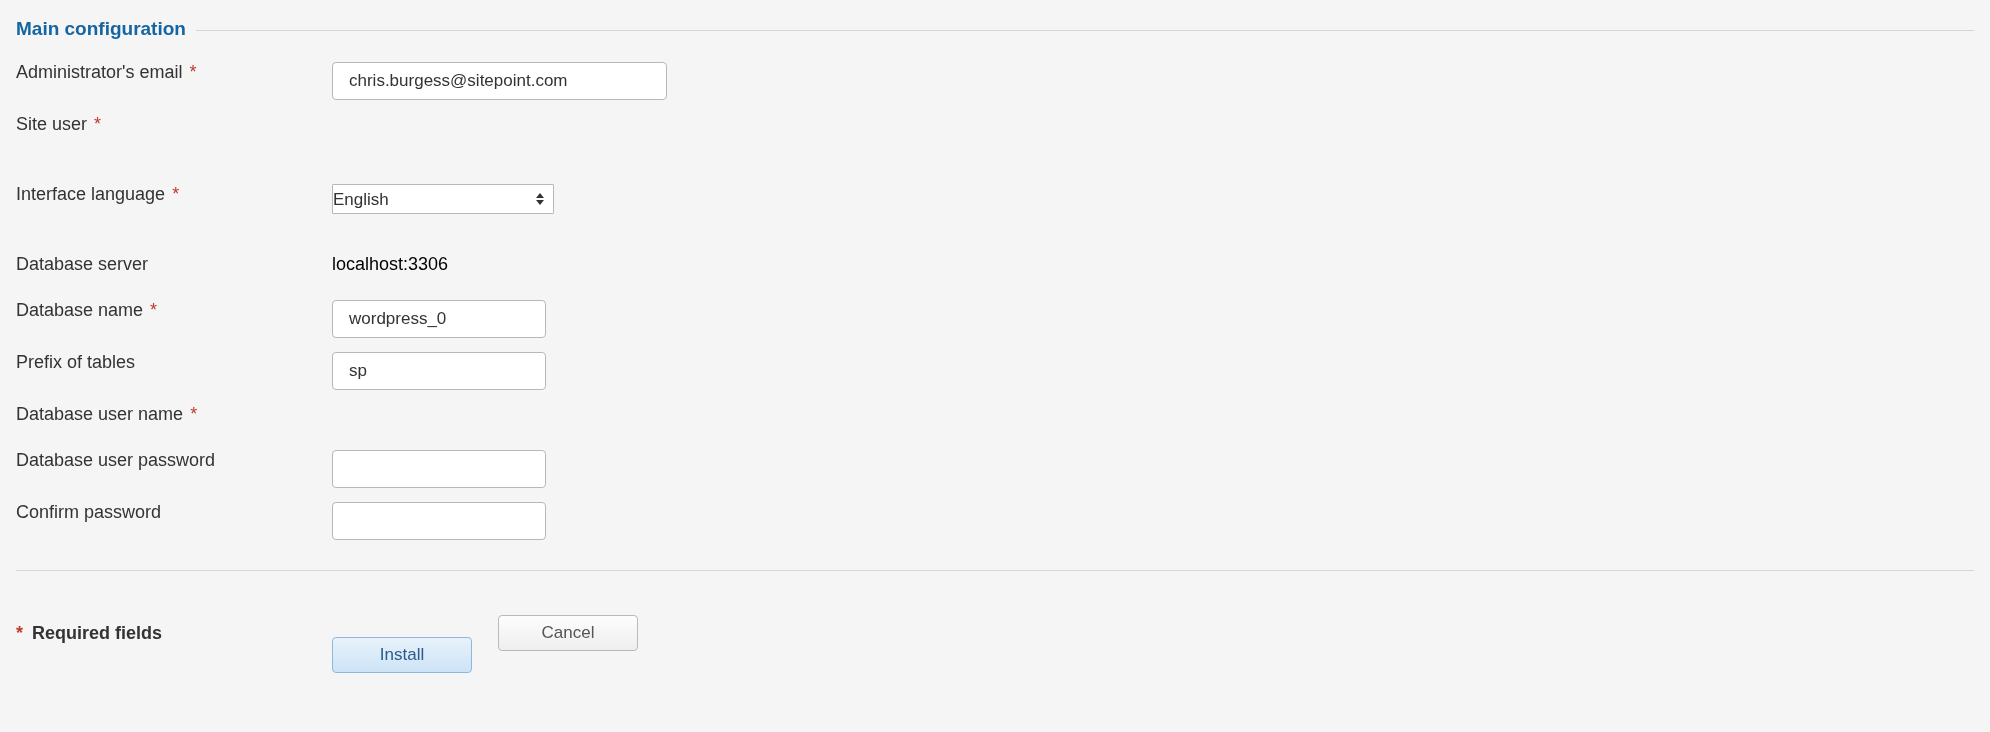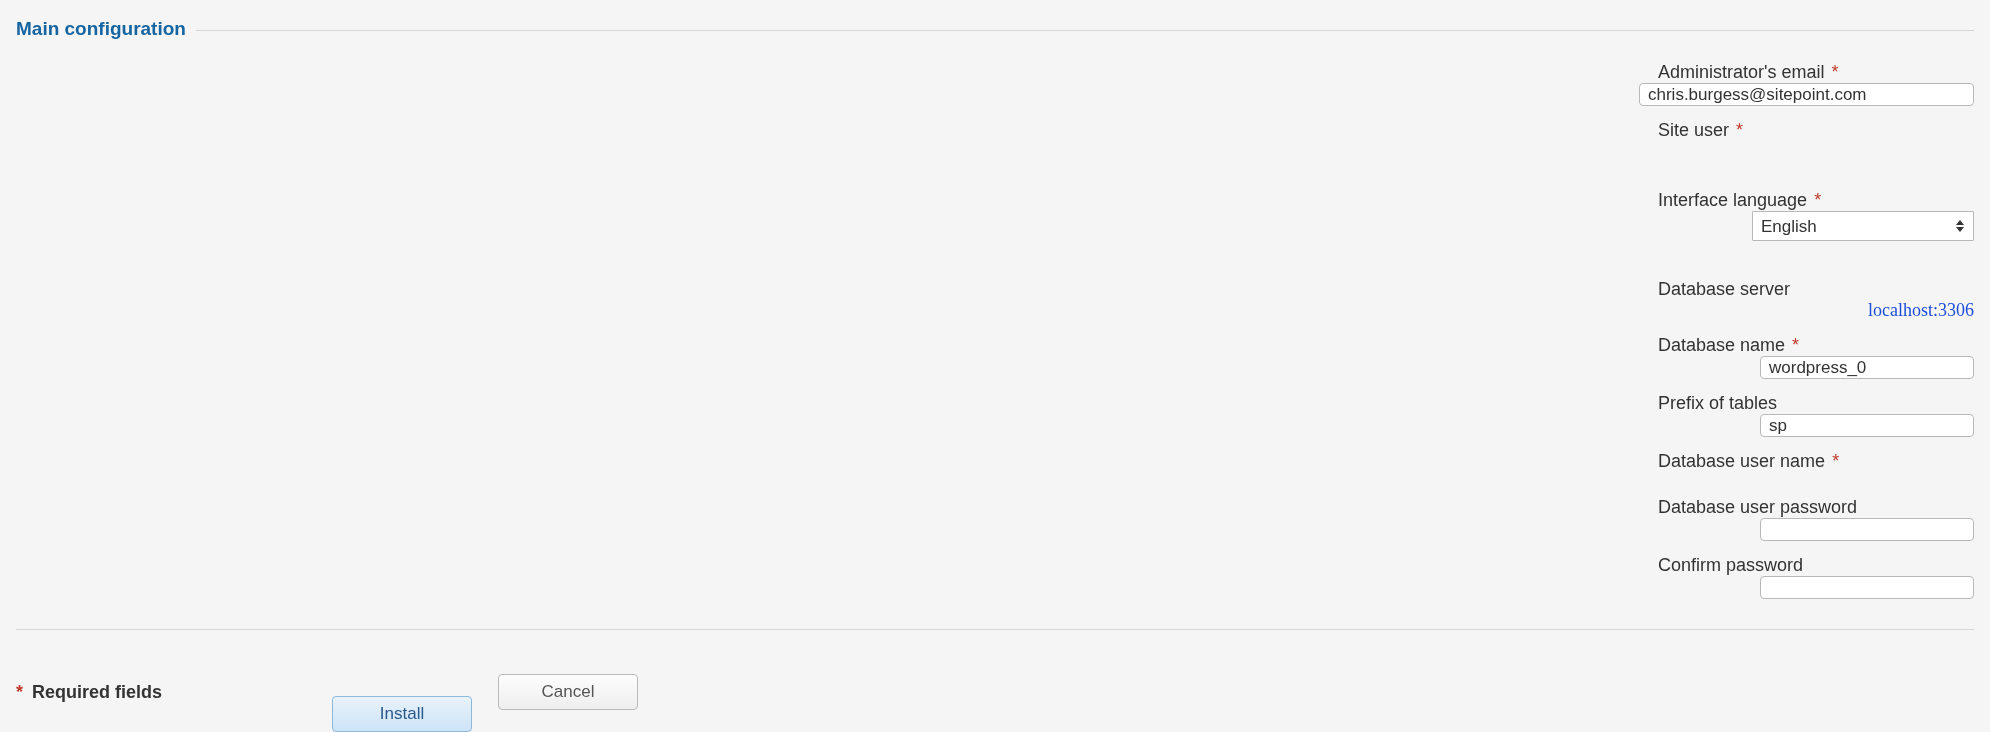--- a/index.html
+++ b/index.html
@@ -34,65 +34,64 @@
       font-weight: bold;
       font-size: 19px;
       padding-right: 10px;
       z-index: 1;
     }
     .form-body {
       padding-top: 22px;
     }
     .form-row {
       display: flex;
-      align-items: flex-end;
+      align-items: flex-start;
       margin-bottom: 14px;
       min-height: 32px;
-      flex-direction: column;
     }
     .form-row.spaced {
       margin-top: 38px;
     }
     .form-label {
       width: 316px;
       flex-shrink: 0;
       font-size: 18px;
       color: #333;
     }
     .required-star {
       color: #c0392b;
       margin-left: 2px;
     }
     .form-control {
       display: flex;
       align-items: center;
     }
     input[type="text"], input[type="password"] {
-      height: 23px;
+      height: 38px;
       border: 1px solid #b8b8b8;
       border-radius: 4px;
       background: #fff;
-      padding: 3px 8px;
+      padding: 3px 16px;
       font-size: 17px;
       color: #333;
       font-family: inherit;
     }
     .input-wide {
       width: 335px;
     }
     .input-narrow {
       width: 214px;
     }
     select {
       height: 30px;
       width: 222px;
       border: 1px solid #b8b8b8;
       border-radius: 1px;
       background: #fff;
-      padding: 3px 28px 3px 8px;
+      padding: 3px 28px 3px 0;
       font-size: 17px;
       color: #333;
       font-family: inherit;
       appearance: none;
       -webkit-appearance: none;
       -moz-appearance: none;
       position: relative;
     }
     .select-wrap {
       position: relative;
@@ -106,22 +105,21 @@
       pointer-events: none;
       display: flex;
       flex-direction: column;
       gap: 2px;
     }
     .select-arrows svg {
       display: block;
     }
     .static-value {
       font-size: 18px;
-      color: #1d4ed8;
-      font-family: Liberation Serif, serif;
+      color: #000000;
     }
     .divider {
       height: 1px;
       background: #d6d6d6;
       margin-top: 30px;
       margin-bottom: 22px;
     }
     .footer-row {
       display: flex;
       align-items: center;

